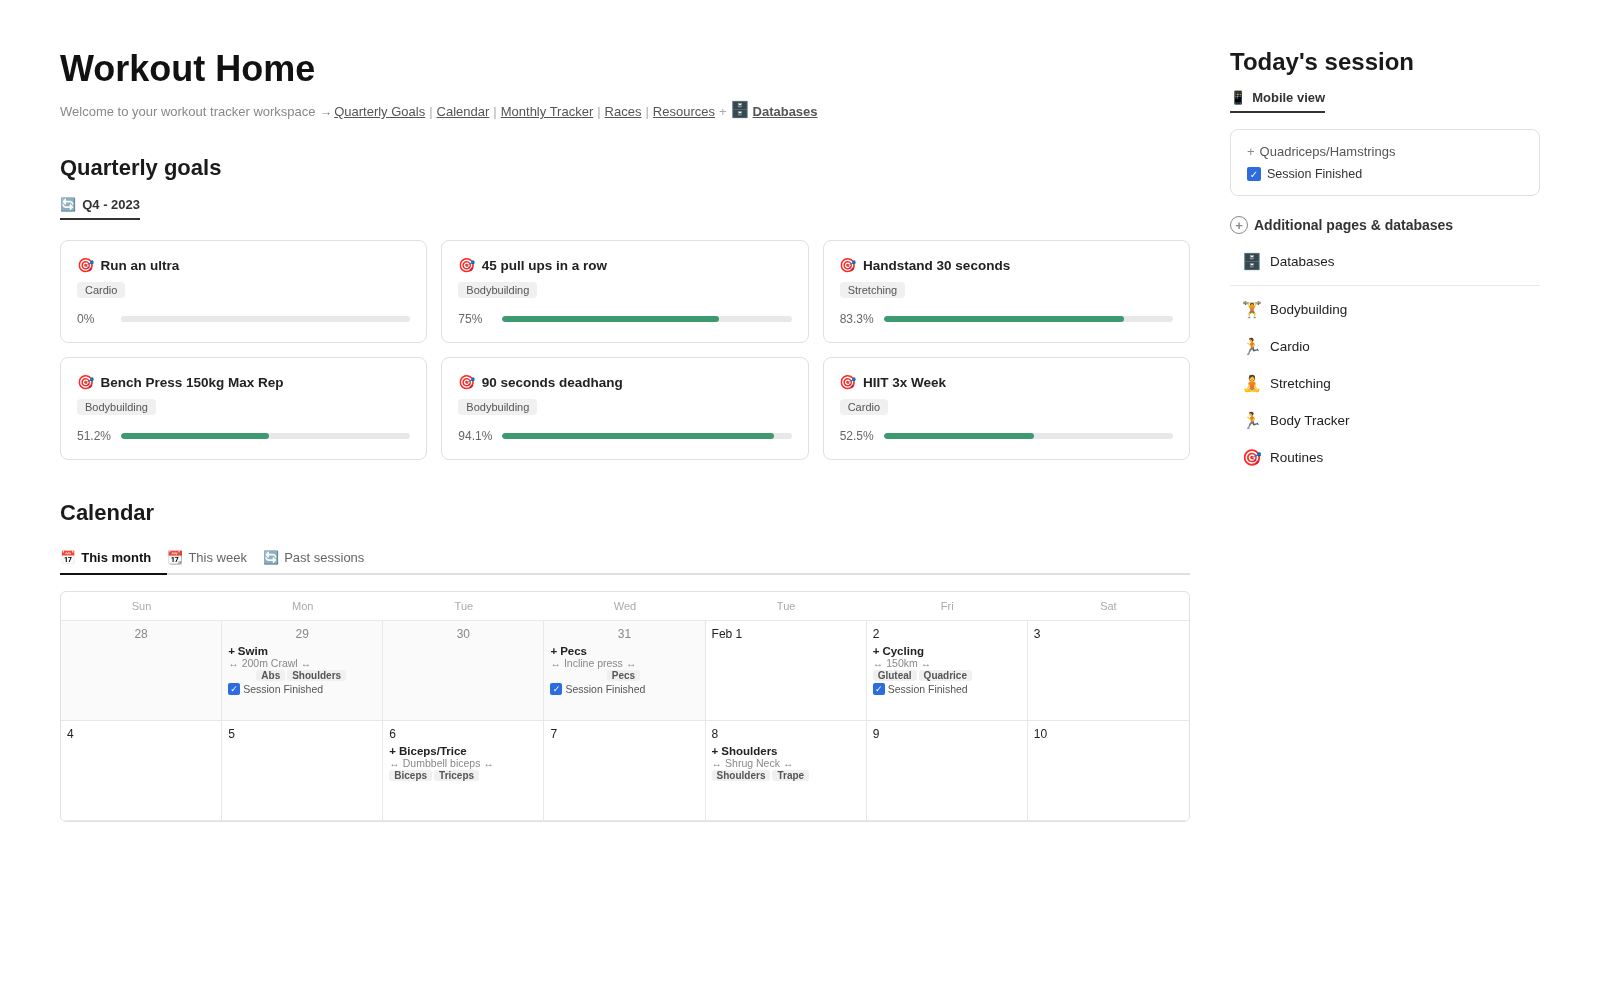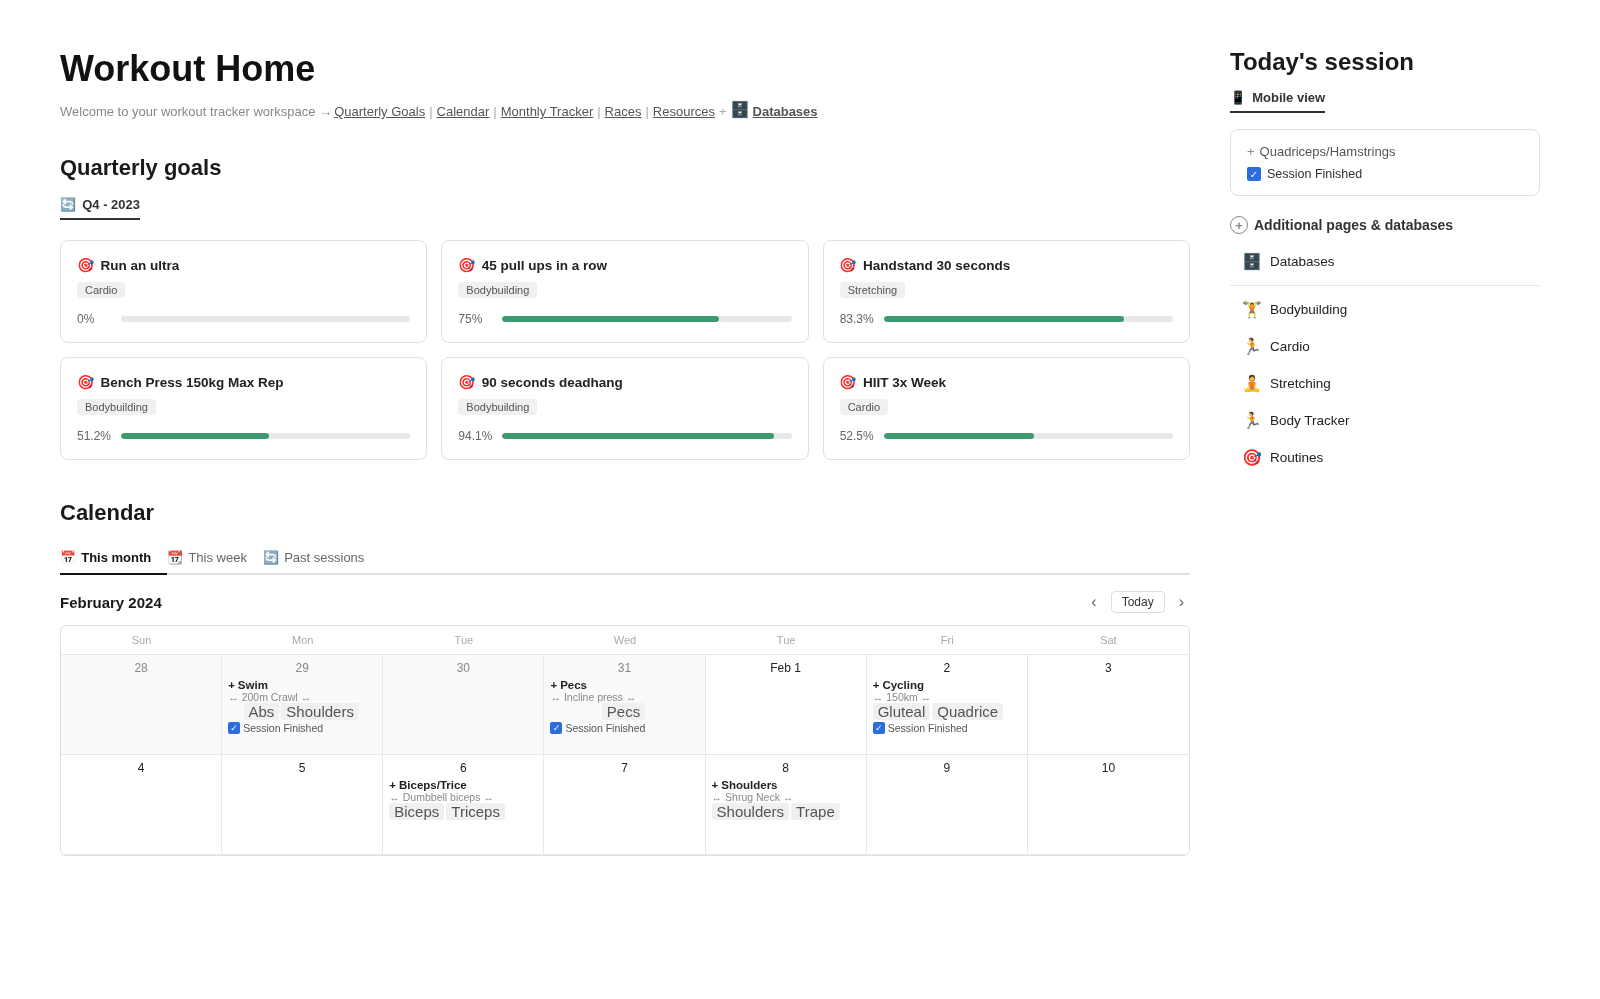--- a/index.html
+++ b/index.html
@@ -200,47 +200,48 @@
       background: #fff;
     }
     .cal-cell:nth-child(7n) { border-right: none; }
     .cal-cell.other-month { background: #fafafa; text-align: center; }
     .cal-date {
       font-size: 12px;
       color: #888;
       margin-bottom: 4px;
       font-weight: 500;
     }
-    .cal-date.current-month { color: #222; text-align: center; }
+    .cal-date.current-month { color: #222; }
     .cal-event {
       margin-bottom: 3px;
     }
     .cal-event-title {
       font-size: 11.5px;
       font-weight: 600;
       color: #222;
       display: flex;
       align-items: center;
       gap: 3px;
     }
     .cal-event-detail {
       font-size: 10.5px;
       color: #888;
       display: flex;
       align-items: center;
       gap: 3px;
     }
     .cal-tag {
       display: inline-block;
-      font-size: 15px;
+      font-size: 10px;
       background: #f0f0f0;
       border-radius: 3px;
       padding: 0px 5px;
       margin-right: 2px;
       color: #555;
+      font-weight: bold;
     }
     .cal-checkbox {
       display: flex;
       align-items: center;
       gap: 3px;
       font-size: 10.5px;
       color: #555;
       margin-top: 2px;
     }
     .cal-checkbox-box {
@@ -472,28 +473,20 @@
         </div>
         <div class="calendar-tab">
           <span>📆</span>
           <span>This week</span>
         </div>
         <div class="calendar-tab">
           <span>🔄</span>
           <span>Past sessions</span>
         </div>
       </div>
-      <div class="calendar-header-row">
-        <div class="calendar-month-title">February 2024</div>
-        <div class="calendar-nav">
-          <button class="nav-btn">‹</button>
-          <button class="today-btn">Today</button>
-          <button class="nav-btn">›</button>
-        </div>
-      </div>
       <div class="calendar-grid" id="calendar-grid">
       <div class="cal-day-header">Sun</div>
           <div class="cal-day-header">Mon</div>
           <div class="cal-day-header">Tue</div>
           <div class="cal-day-header">Wed</div>
           <div class="cal-day-header">Tue</div>
           <div class="cal-day-header">Fri</div>
           <div class="cal-day-header">Sat</div>
           <div class="cal-cell other-month">
             <div class="cal-date">28</div>

